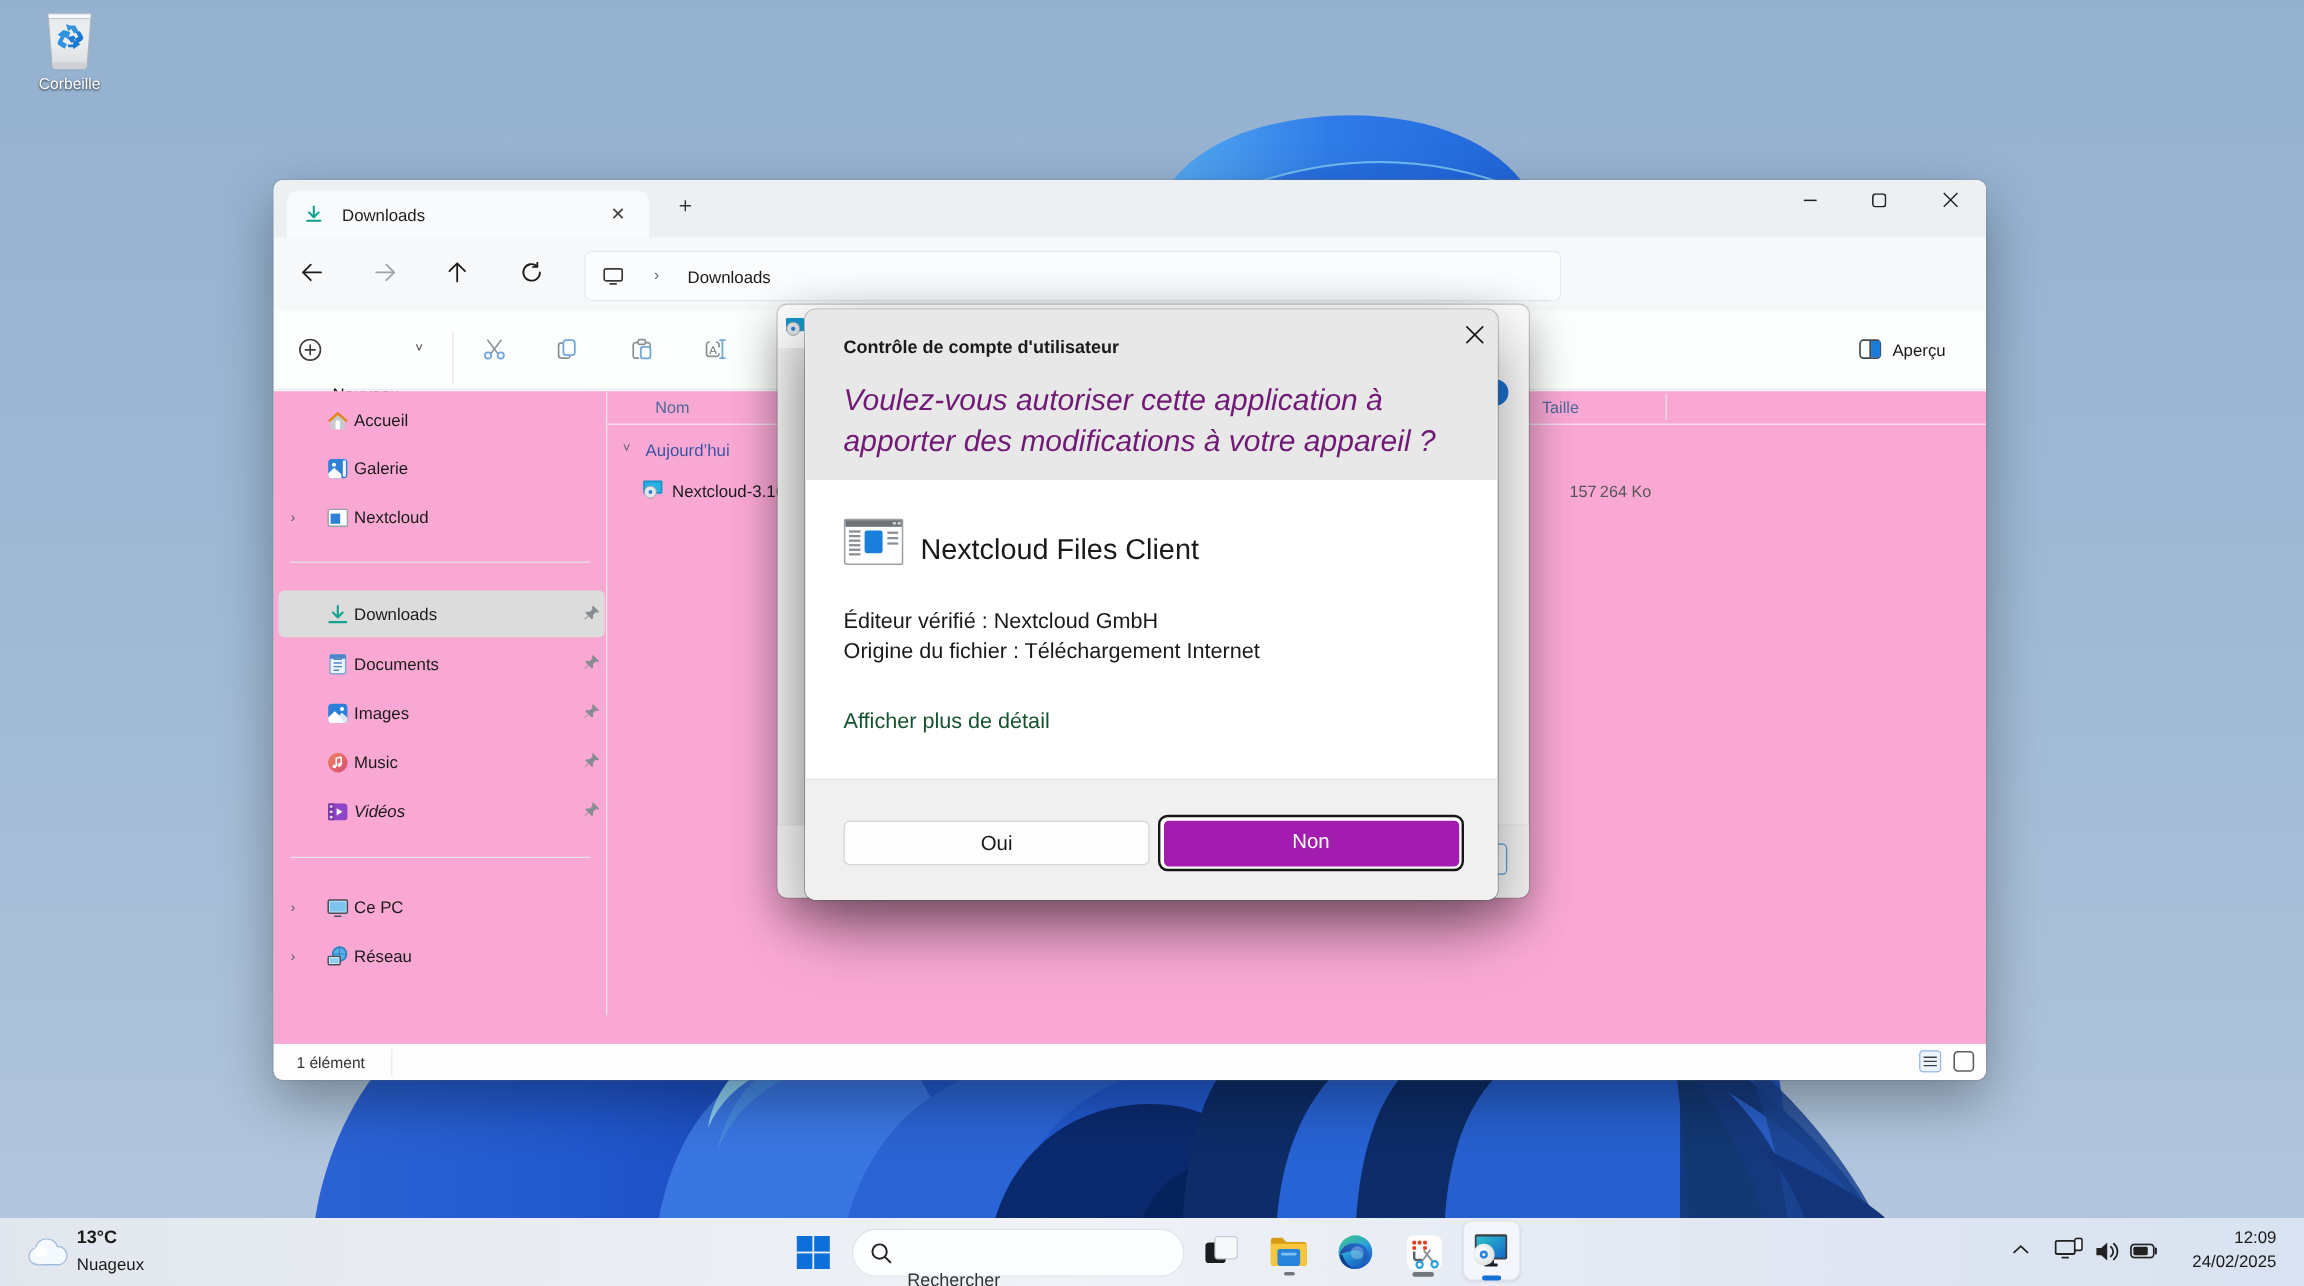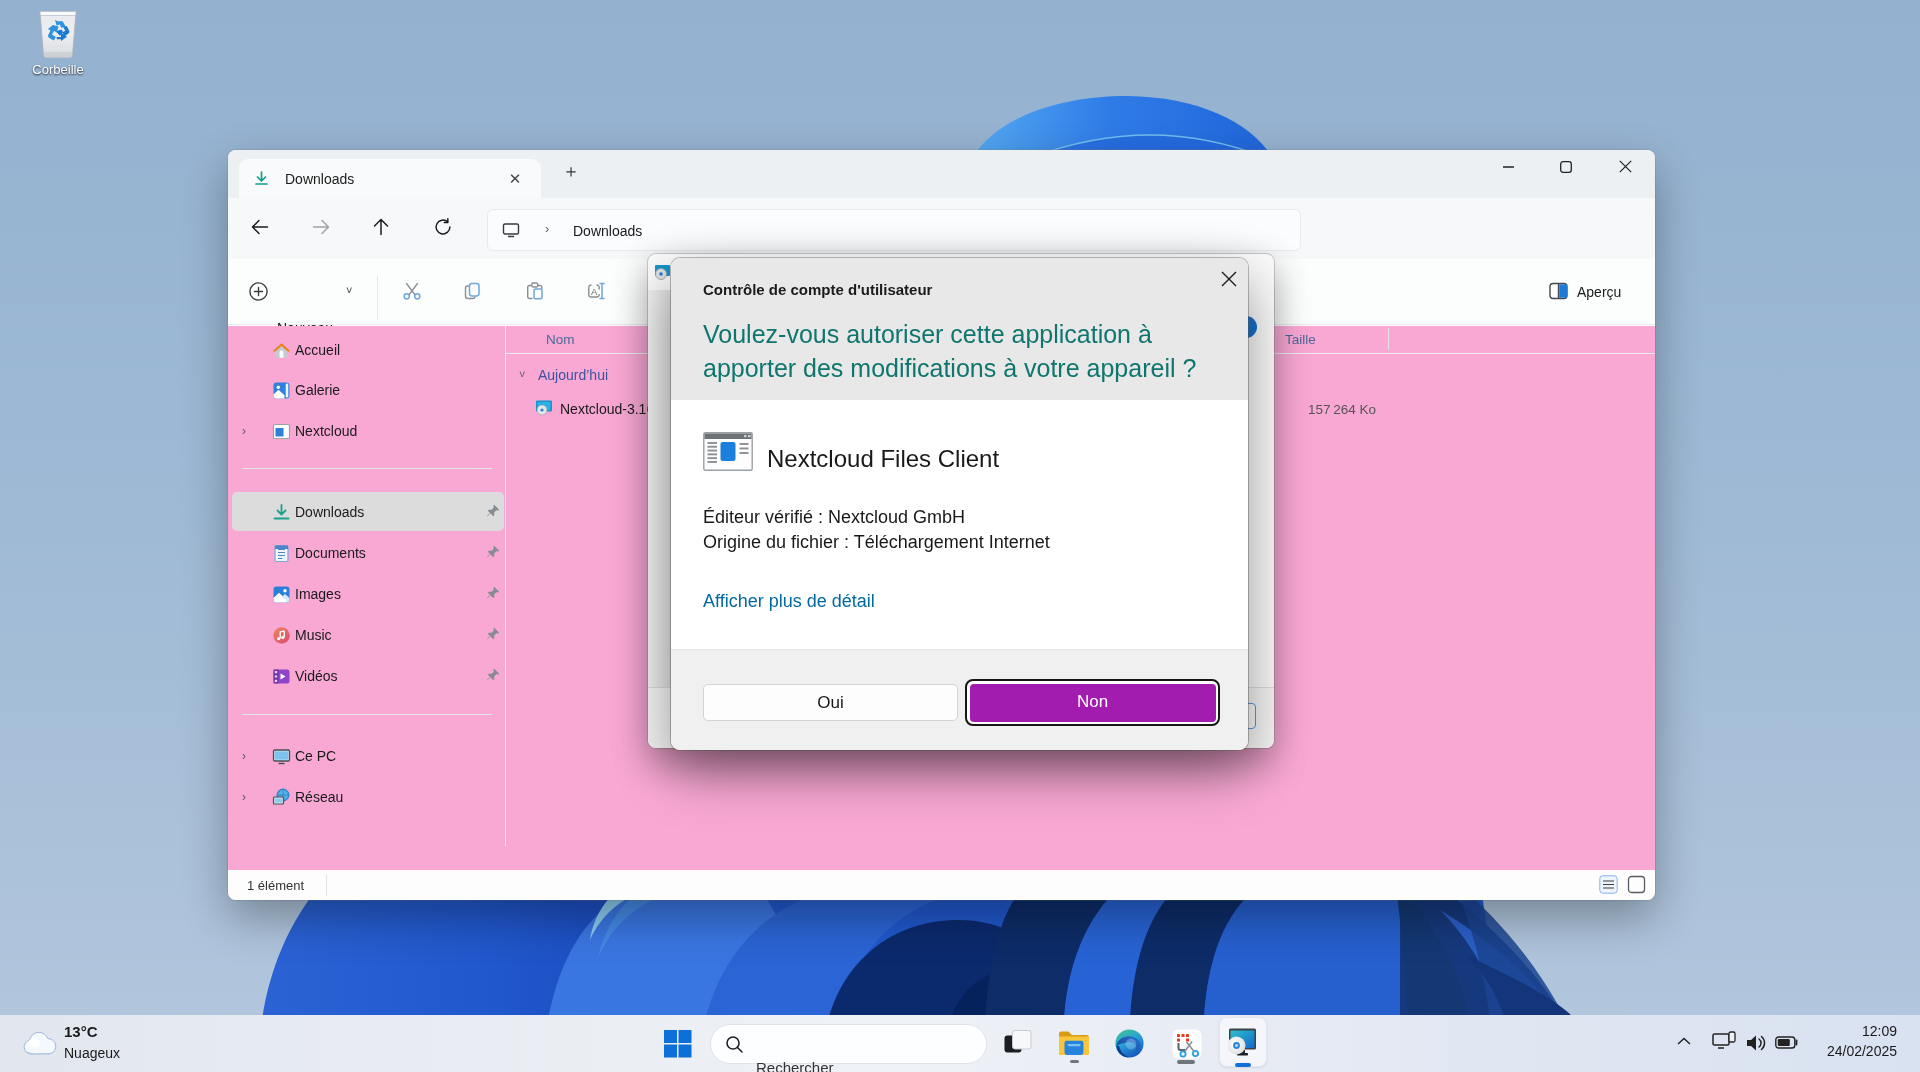--- a/index.html
+++ b/index.html
@@ -47,25 +47,25 @@
   .inst { position:absolute; left:648px; top:254px; width:626px; height:494px; border-radius:8px;
           background:#fbfbfb; box-shadow:0 14px 36px rgba(0,0,0,.3), 0 0 0 1px rgba(130,130,130,.35); }
   .inst .ifoot { position:absolute; left:0; bottom:0; width:100%; height:61px; background:#f6f6f6; border-top:1px solid #dddddd; border-radius:0 0 8px 8px;}
 
   
   .uac { position:absolute; left:671px; top:258px; width:577px; height:492px; border-radius:9px;
          background:#fff; box-shadow:0 22px 55px rgba(0,0,0,.4), 0 0 0 1px rgba(110,110,110,.45); overflow:hidden; }
   .uachead { position:absolute; left:0; top:0; width:100%; height:142px; background:#e8e8e8; }
   .uacfoot { position:absolute; left:0; bottom:0; width:100%; height:101px; background:#f0f0f0; border-top:1px solid #e2e2e2; }
   .uacsmall { position:absolute; left:32px; top:23px; font-size:15px; color:#1b1b1b;font-weight:bold; }
-  .uactitle { position:absolute; left:32px; top:59px; width:510px; font-size:25px; color:#0f766e; line-height:34px; letter-spacing:0; }
+  .uactitle { position:absolute; left:32px; top:59px; width:510px; font-size:25px; color:#701a75; line-height:34px; letter-spacing:0;font-style:italic; }
   .uacx { position:absolute; left:549px; top:12px; width:18px; height:18px; color:#1b1b1b; font-size:19px; line-height:18px; text-align:center; }
   .uacapp { position:absolute; left:96px; top:187px; font-size:24px; color:#191919; }
   .uacline { position:absolute; left:32px; font-size:18px; color:#191919; }
-  .uaclink { position:absolute; left:32px; top:333px; font-size:18px; color:#0369a1; }
+  .uaclink { position:absolute; left:32px; top:333px; font-size:18px; color:#14532d; }
   .btn-oui { position:absolute; left:32px; top:426px; width:255px; height:37px; background:#fdfdfd;
              border:1px solid #d4d4d4; border-radius:5px; text-align:center; line-height:35px; font-size:17px; color:#161616; }
   .btn-non-w { position:absolute; left:294px; top:421px; width:255px; height:47px; border:2.5px solid #151515; border-radius:8px; padding:2.5px; background:#fff; }
   .btn-non { width:100%; height:100%; background:#a21caf; border-radius:4px; color:#fff; font-size:17px; text-align:center; line-height:36px; }
 
   
   .taskbar { position:absolute; left:0; top:1015px; width:1920px; height:57px;
              background:linear-gradient(90deg,#e2e6ee 0%,#e9edf3 25%,#eff2f7 46%,#e8ecf4 62%,#dfe6f2 82%,#d9e2f1 100%); }
   .search-pill { position:absolute; left:710px; top:9px; width:277px; height:40px; background:#fdfeff;
                  border:1px solid #e0e4ea; border-radius:20px; }
@@ -317,21 +317,21 @@
           <circle cx="9.5" cy="9.5" r="8.2" fill="url(#musg)"></circle>
           <path d="M12.3 4.8 L12.3 11.3 M12.3 4.8 L8.2 5.9 L8.2 12.4" stroke="#fff" stroke-width="1.3" fill="none"></path>
           <circle cx="6.7" cy="12.6" r="1.6" fill="#fff"></circle>
             <circle cx="10.8" cy="11.5" r="1.6" fill="#fff"></circle>
         </svg>
         <span class="stx">Music</span>
         <svg class="pin" viewBox="0 0 14 14">
             <path d="M8.2 0.8 L13.2 5.8 L12.4 6.6 L10.3 6.3 L8.2 8.4 L8.3 11.2 L7.3 12.2 L4.4 9.3 L1.8 12 L1 12.3 L1.3 11.5 L4 8.9 L1.8 6.7 L2.8 5.7 L5.6 5.8 L7.7 3.7 L7.4 1.6 Z" fill="#868c92"></path>
           </svg>
       </div>
-      <div class="srow" style="top:332px;">
+      <div class="srow" style="top:332px;font-style:italic;">
         <svg class="sic" viewBox="0 0 19 19">
             <rect x="1.5" y="2.5" width="16" height="14" rx="2.5" fill="#9045c8"></rect>
             <rect x="1.5" y="2.5" width="5" height="14" fill="#7436a8"></rect>
             <path d="M8.5 6.5 L13.5 9.5 L8.5 12.5 Z" fill="#fff"></path>
             <rect x="2.8" y="4" width="2.4" height="2.2" rx="0.6" fill="#e8d4f4"></rect>
             <rect x="2.8" y="8.4" width="2.4" height="2.2" rx="0.6" fill="#e8d4f4"></rect>
             <rect x="2.8" y="12.8" width="2.4" height="2.2" rx="0.6" fill="#e8d4f4"></rect>
           </svg>
         <span class="stx">Vidéos</span>
         <svg class="pin" viewBox="0 0 14 14">

